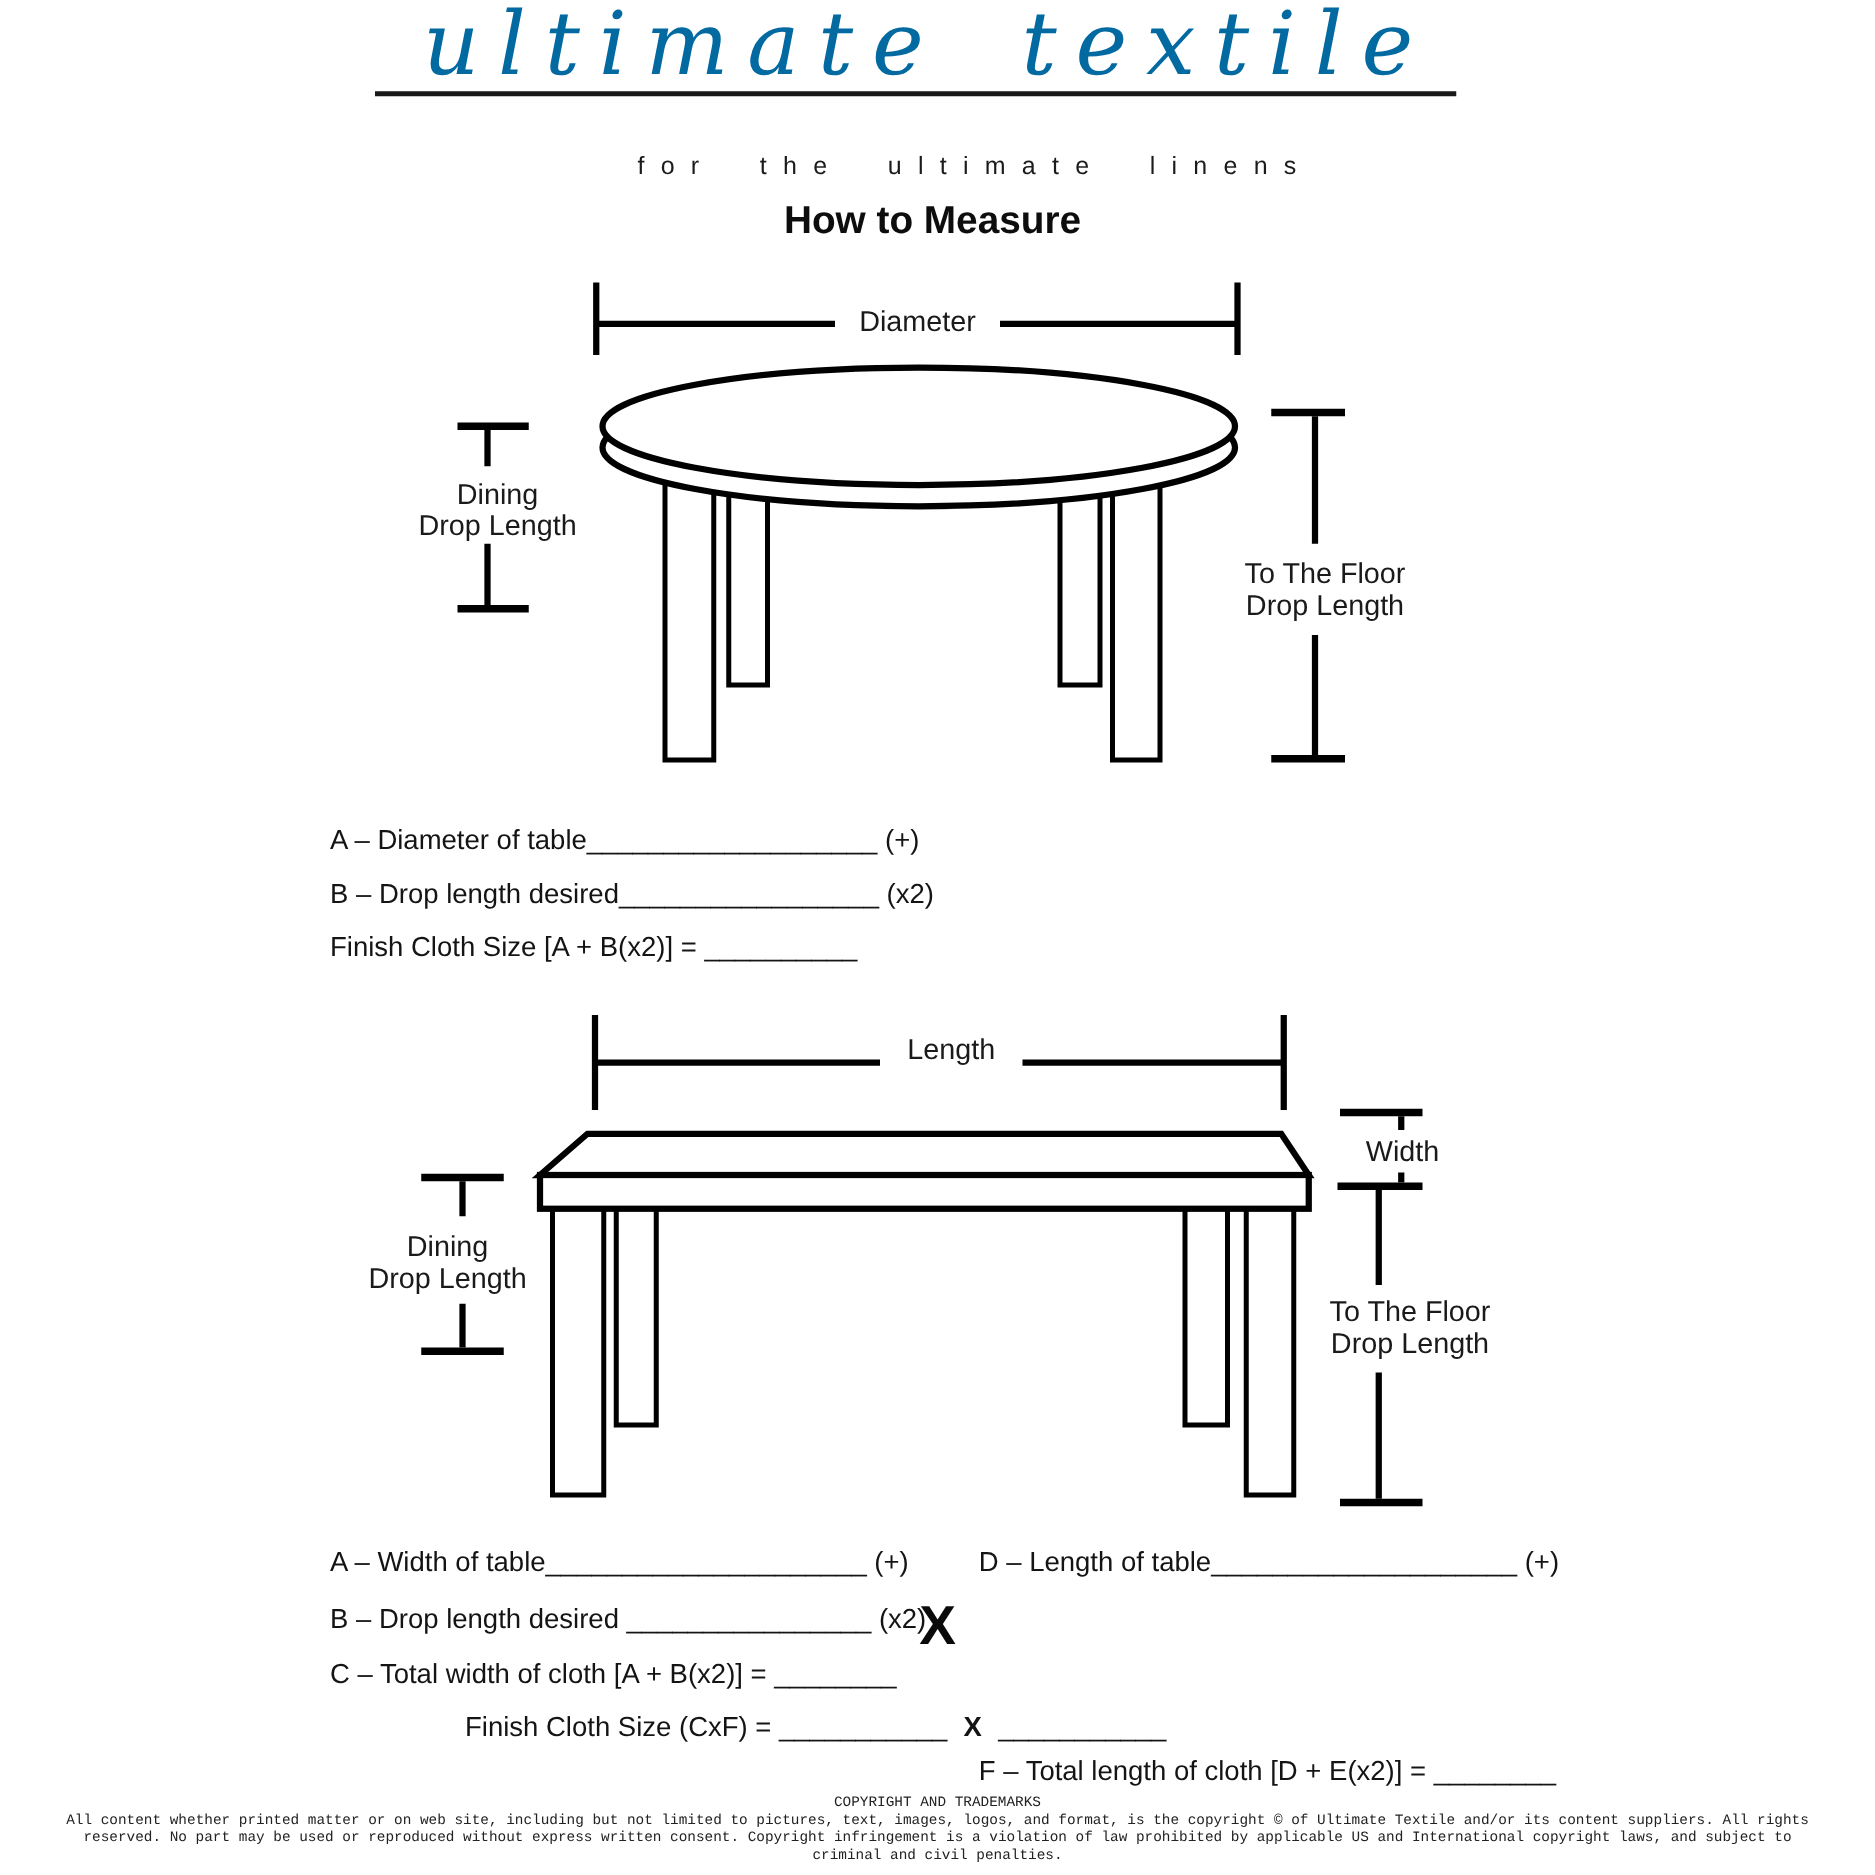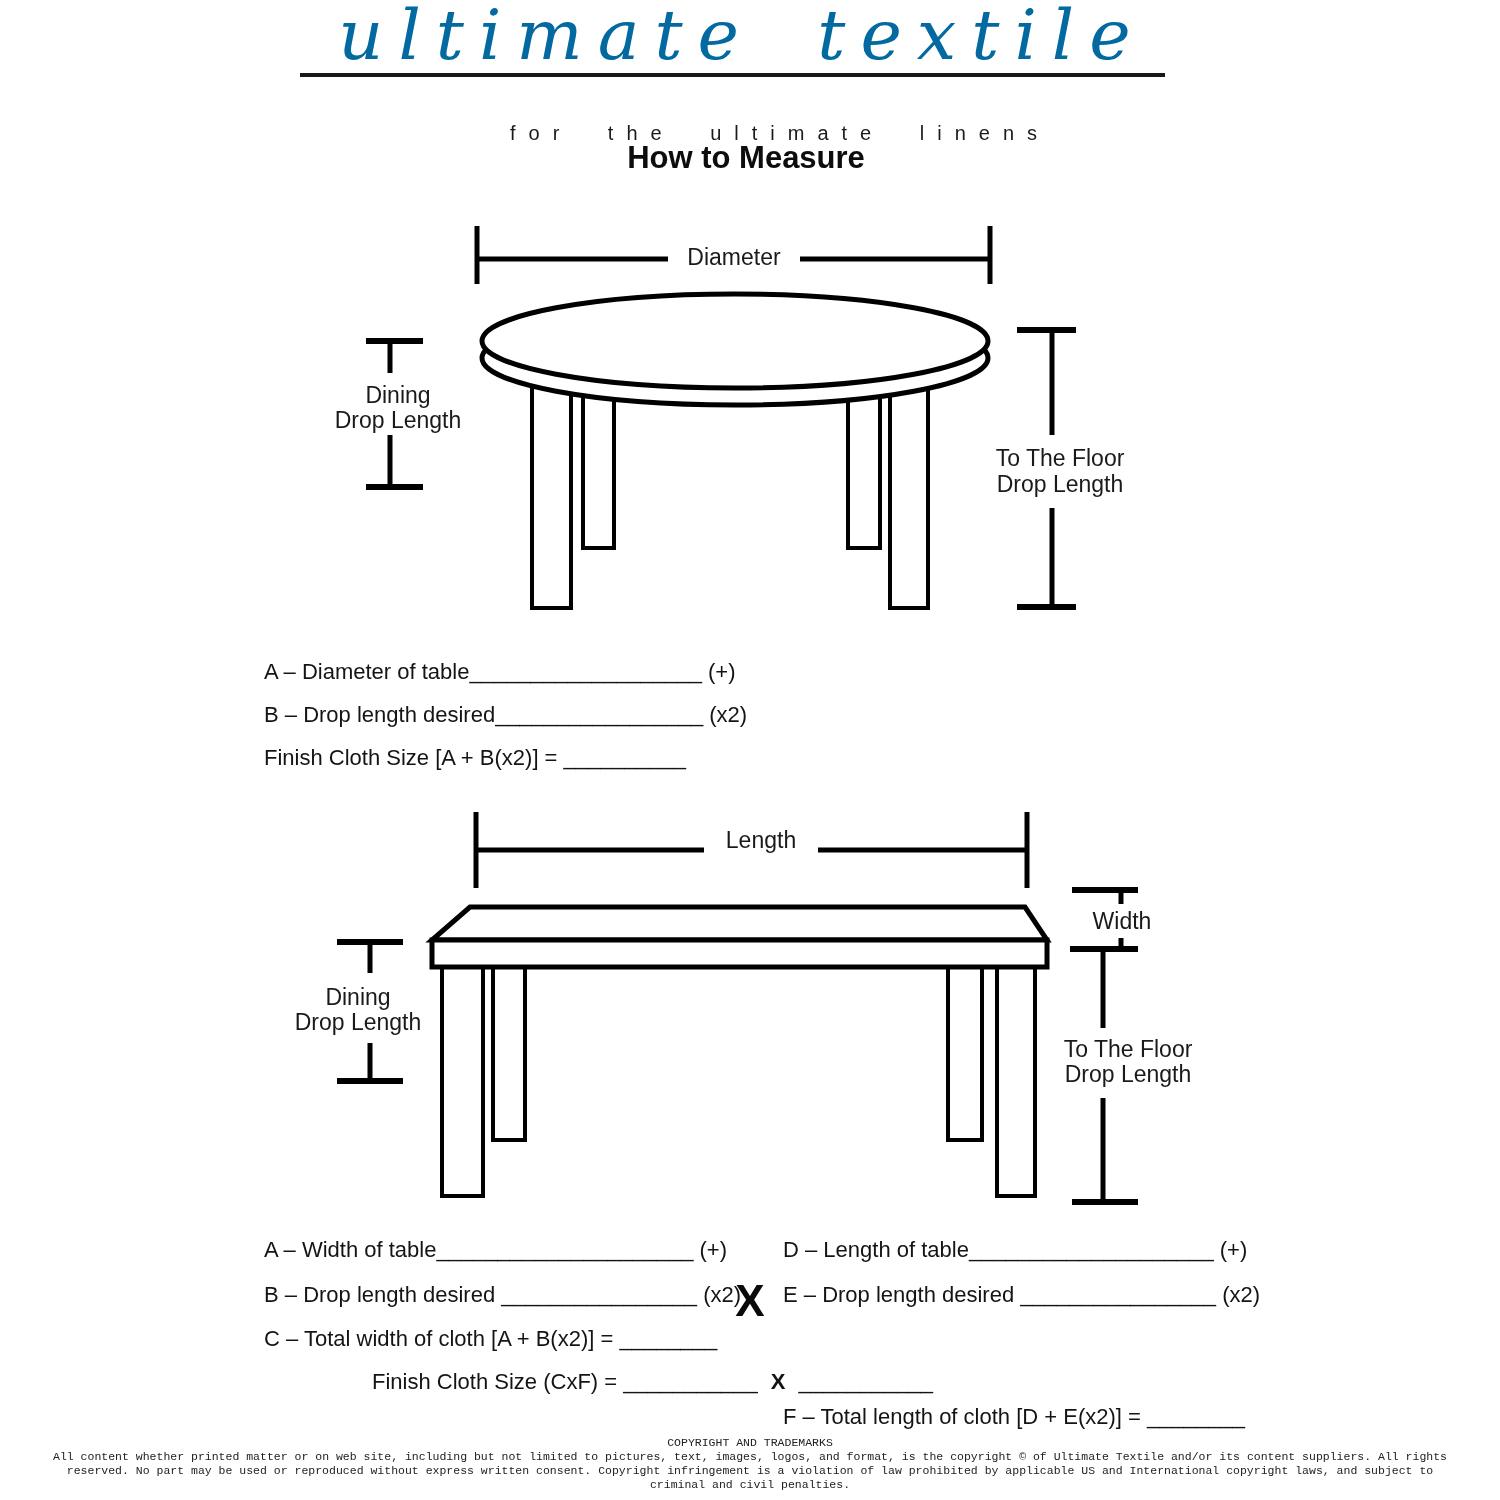--- a/index.html
+++ b/index.html
@@ -34,21 +34,21 @@
   svg{position:absolute;left:0;top:0;}
 </style>
 </head>
 <body>
 
 <div class="page">
 
   <div class="abs cx brand" style="left:742px;top:0px;">ultimate textile</div>
   <div class="abs brand-underline" style="left:300px;top:73px;width:865px;"></div>
   <div class="abs cx tagline" style="left:780px;top:85px;margin-top:37px;">for the ultimate linens</div>
-  <h1 class="abs cx title" style="left:746px;top:140px;text-align:right;">How to Measure</h1>
+  <h1 class="abs cx title" style="left:746px;top:158px;text-align:right;">How to Measure</h1>
 
   <svg width="1500" height="1500" viewBox="0 0 1500 1500">
 
     <g stroke="#000" fill="none">
 
       <g stroke-width="5">
         <line x1="477" y1="226" x2="477" y2="284"></line>
         <line x1="990" y1="226" x2="990" y2="284"></line>
         <line x1="479" y1="259" x2="668" y2="259"></line>
         <line x1="800" y1="259" x2="988" y2="259"></line>
@@ -145,21 +145,20 @@
     <div>Drop Length</div>
   </div>
 
   <div class="abs formula" style="left:264px;top:1237px;">A – Width of table_____________________ (+)</div>
   <div class="abs formula" style="left:264px;top:1282px;">B – Drop length desired ________________ (x2)</div>
   <div class="abs formula" style="left:264px;top:1326px;">C – Total width of cloth [A + B(x2)] = ________</div>
 
   <div class="abs cc bigx" style="left:750px;top:1301px;">X</div>
 
   <div class="abs formula" style="left:783px;top:1237px;">D – Length of table____________________ (+)</div>
-  <div class="abs formula" style="left:783px;top:1282px;">E – Drop length desired ________________ (x2)</div>
   <div class="abs formula" style="left:783px;top:1404px;">F – Total length of cloth [D + E(x2)] = ________</div>
 
   <div class="abs formula finish" style="left:372px;top:1369px;">
     <span>Finish Cloth Size (CxF) = ___________</span><span class="xmid">X</span><span>___________</span>
   </div>
 
   <div class="abs footer" style="left:0px;top:1436px;font-family:Liberation Mono, monospace;">
     <div>COPYRIGHT AND TRADEMARKS</div>
     <div>All content whether printed matter or on web site, including but not limited to pictures, text, images, logos, and format, is the copyright © of Ultimate Textile and/or its content suppliers.  All rights</div>
     <div>reserved. No part may be used or reproduced without express written consent. Copyright infringement is a violation of law prohibited by applicable US and International copyright laws, and subject to</div>

